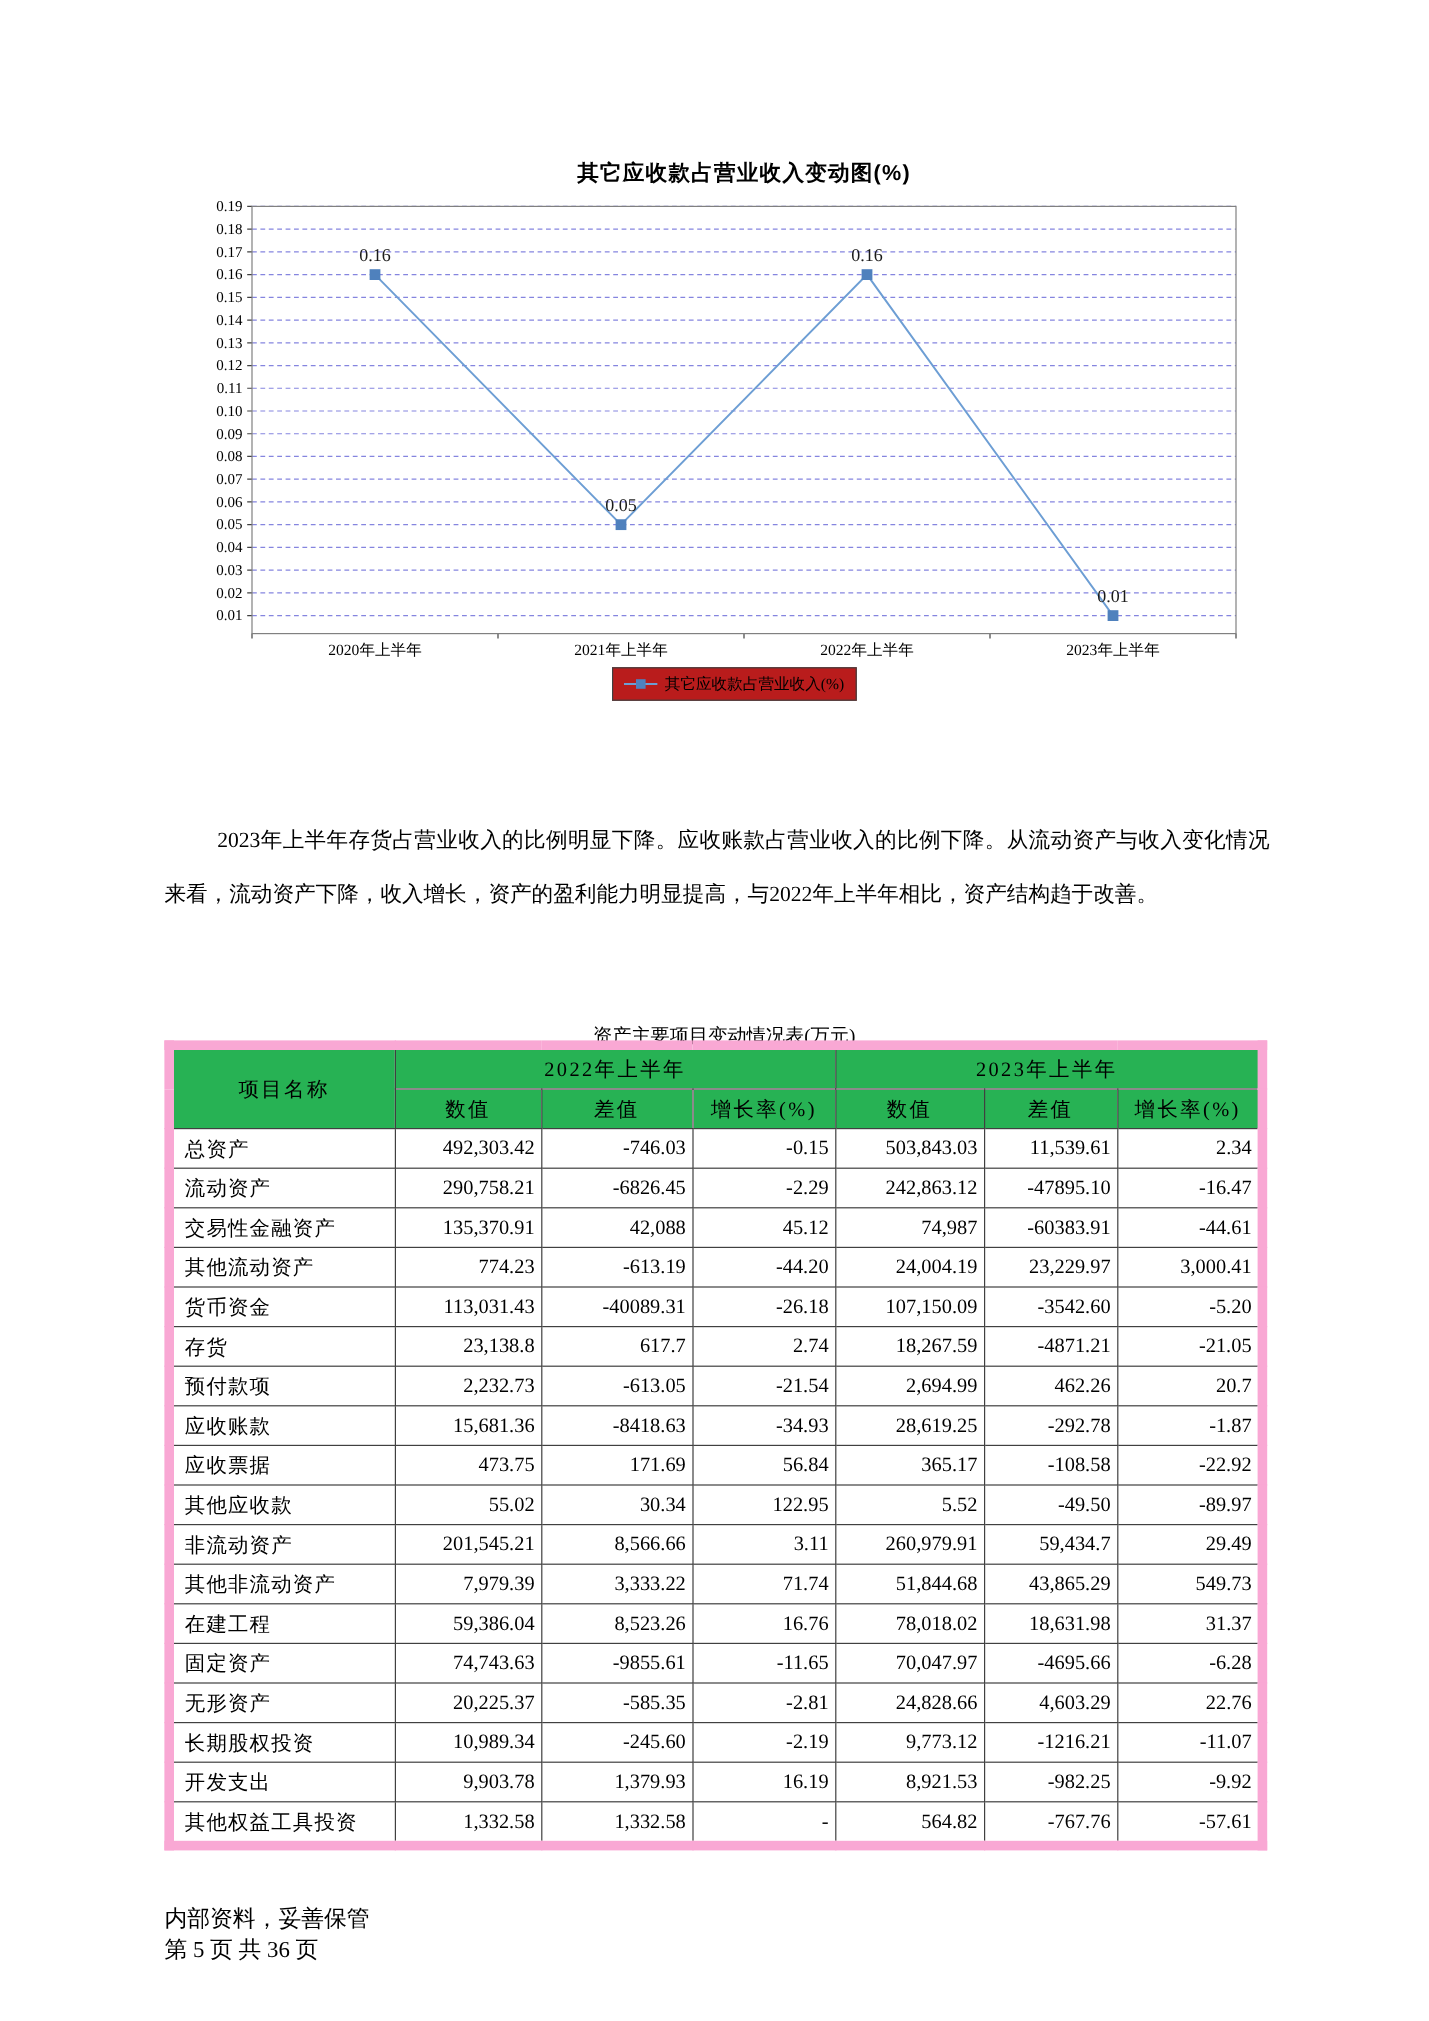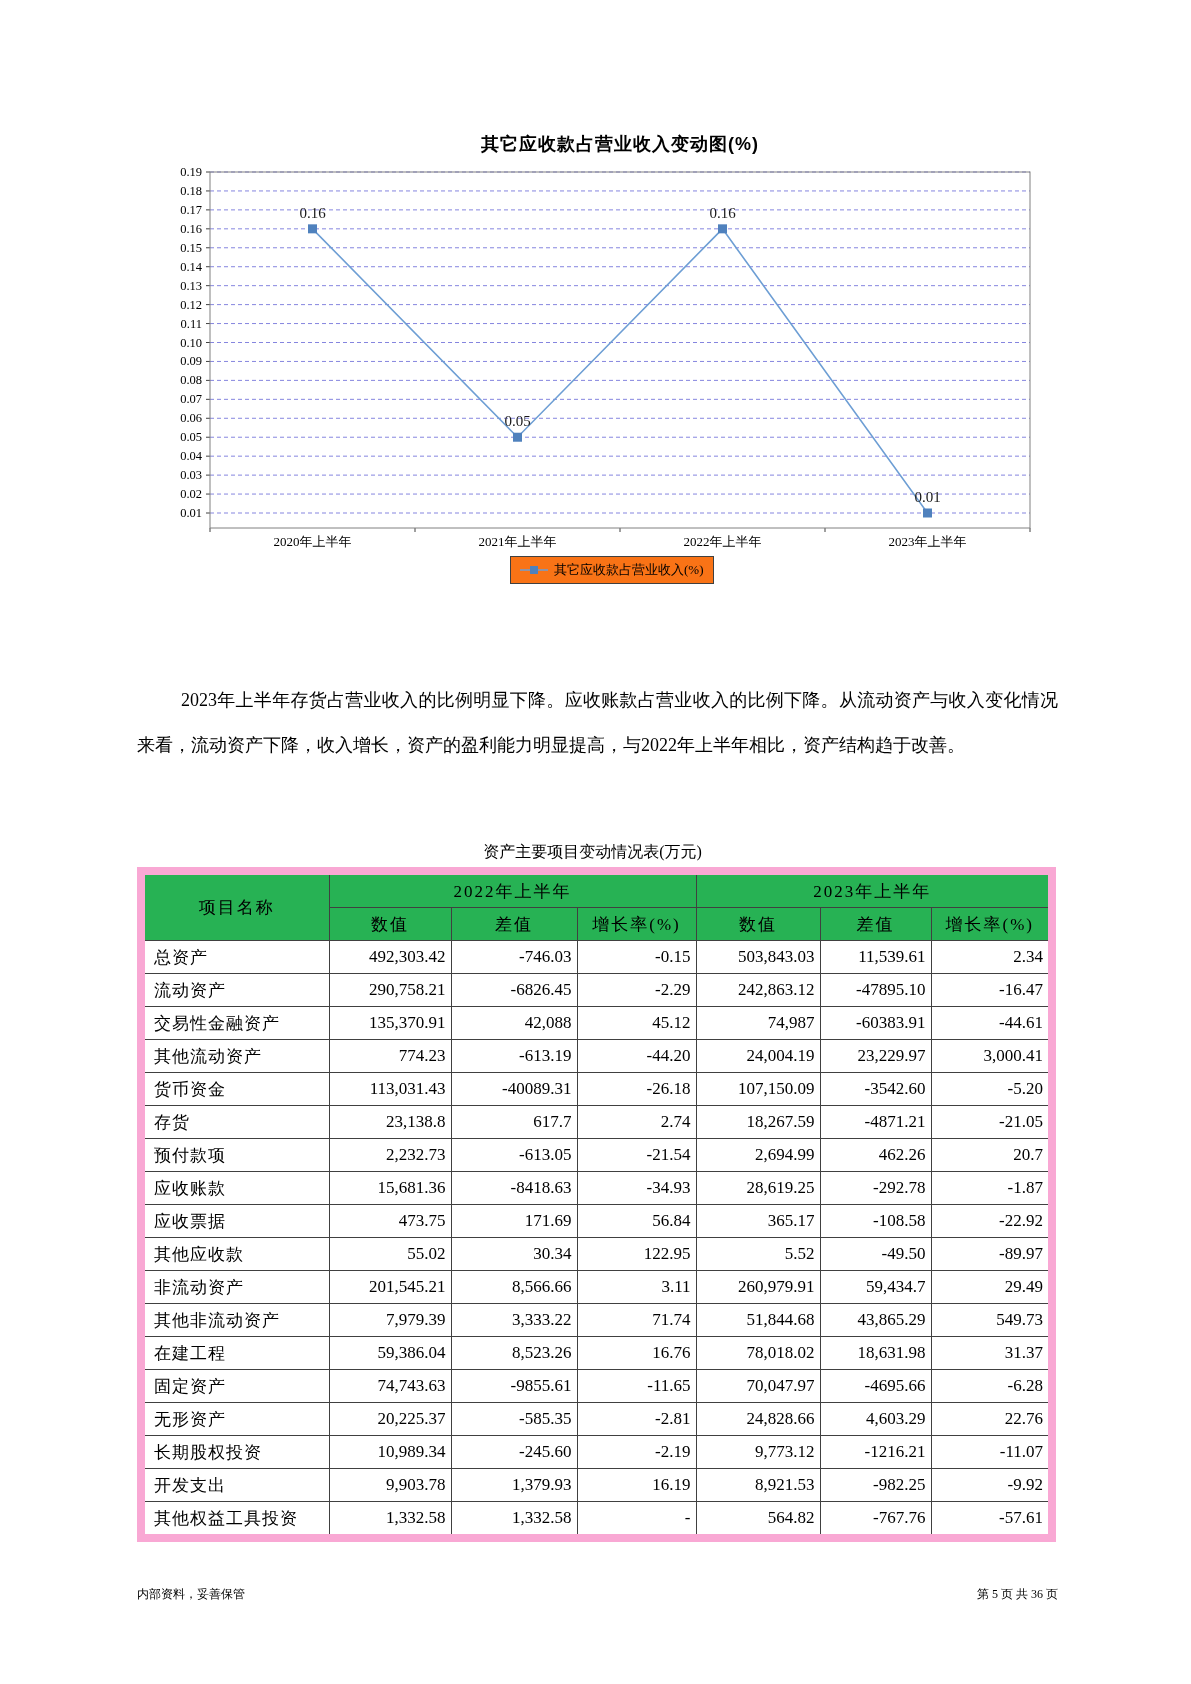--- a/index.html
+++ b/index.html
@@ -10,57 +10,57 @@
   
   .chart-block{position:absolute;left:138px;top:130px;width:905px;height:455px;}
   .chart-title{
     position:absolute;left:72px;top:2px;width:820px;text-align:center;
     font-size:18px;font-weight:bold;font-family:"Liberation Sans","DejaVu Sans",sans-serif;
     letter-spacing:1px;
   }
   .chart-svg{position:absolute;left:0;top:0;width:905px;height:422px;}
   .chart-legend{
     position:absolute;top:426px;left:372px;height:22px;
-    border:1px solid #404040;background:#f97316;padding:2px 9px;
+    border:1px solid #404040;background:#b91c1c;padding:2px 9px;
     display:flex;align-items:center;gap:6px;font-size:13px;white-space:nowrap;
   }
   
   .section-heading{
     position:absolute;left:183px;top:616px;margin:0;
     font-family:"Liberation Sans","DejaVu Sans",sans-serif;
     font-size:25px;font-weight:bold;letter-spacing:1px;
   }
   .section-para{
     position:absolute;left:137px;top:678px;width:921px;margin:0;
     font-size:18px;line-height:45px;text-align:justify;text-indent:44px;
   }
   
   .table-title{
-    position:absolute;left:137px;top:842px;width:911px;margin:0;
+    position:absolute;left:137px;top:842px;width:911px;margin:11px;
     text-align:center;font-size:16px;
   }
   table.main-table{
     position:absolute;left:137px;top:867px;width:911px;
     border-collapse:collapse;table-layout:fixed;
     font-size:17px;border:8px solid #f9a8d4;
   }
   .main-table th,.main-table td{
     border:1px solid #404040;height:32px;padding:0 5px;
     overflow:hidden;white-space:nowrap;font-weight:normal;
   }
   .main-table thead th{
     background:#27b254;color:#000;text-align:center;font-size:17px;
     letter-spacing:2px;
   }
   .main-table td.cell-name{text-align:left;padding-left:9px;letter-spacing:1px;}
   .main-table td.cell-num{text-align:right;padding-right:5px;}
   
   .footer{
     position:absolute;left:137px;top:1586px;width:921px;
-    display:flex;justify-content:space-between;font-size:12px;
+    display:flex;justify-content:space-between;font-size:19px;flex-direction:column;
   }
 </style>
 </head>
 <body>
 
 <div class="page">
 
   <div class="chart-block">
     <svg class="chart-svg" viewBox="0 0 905 422" xmlns="http://www.w3.org/2000/svg">
         <g>

